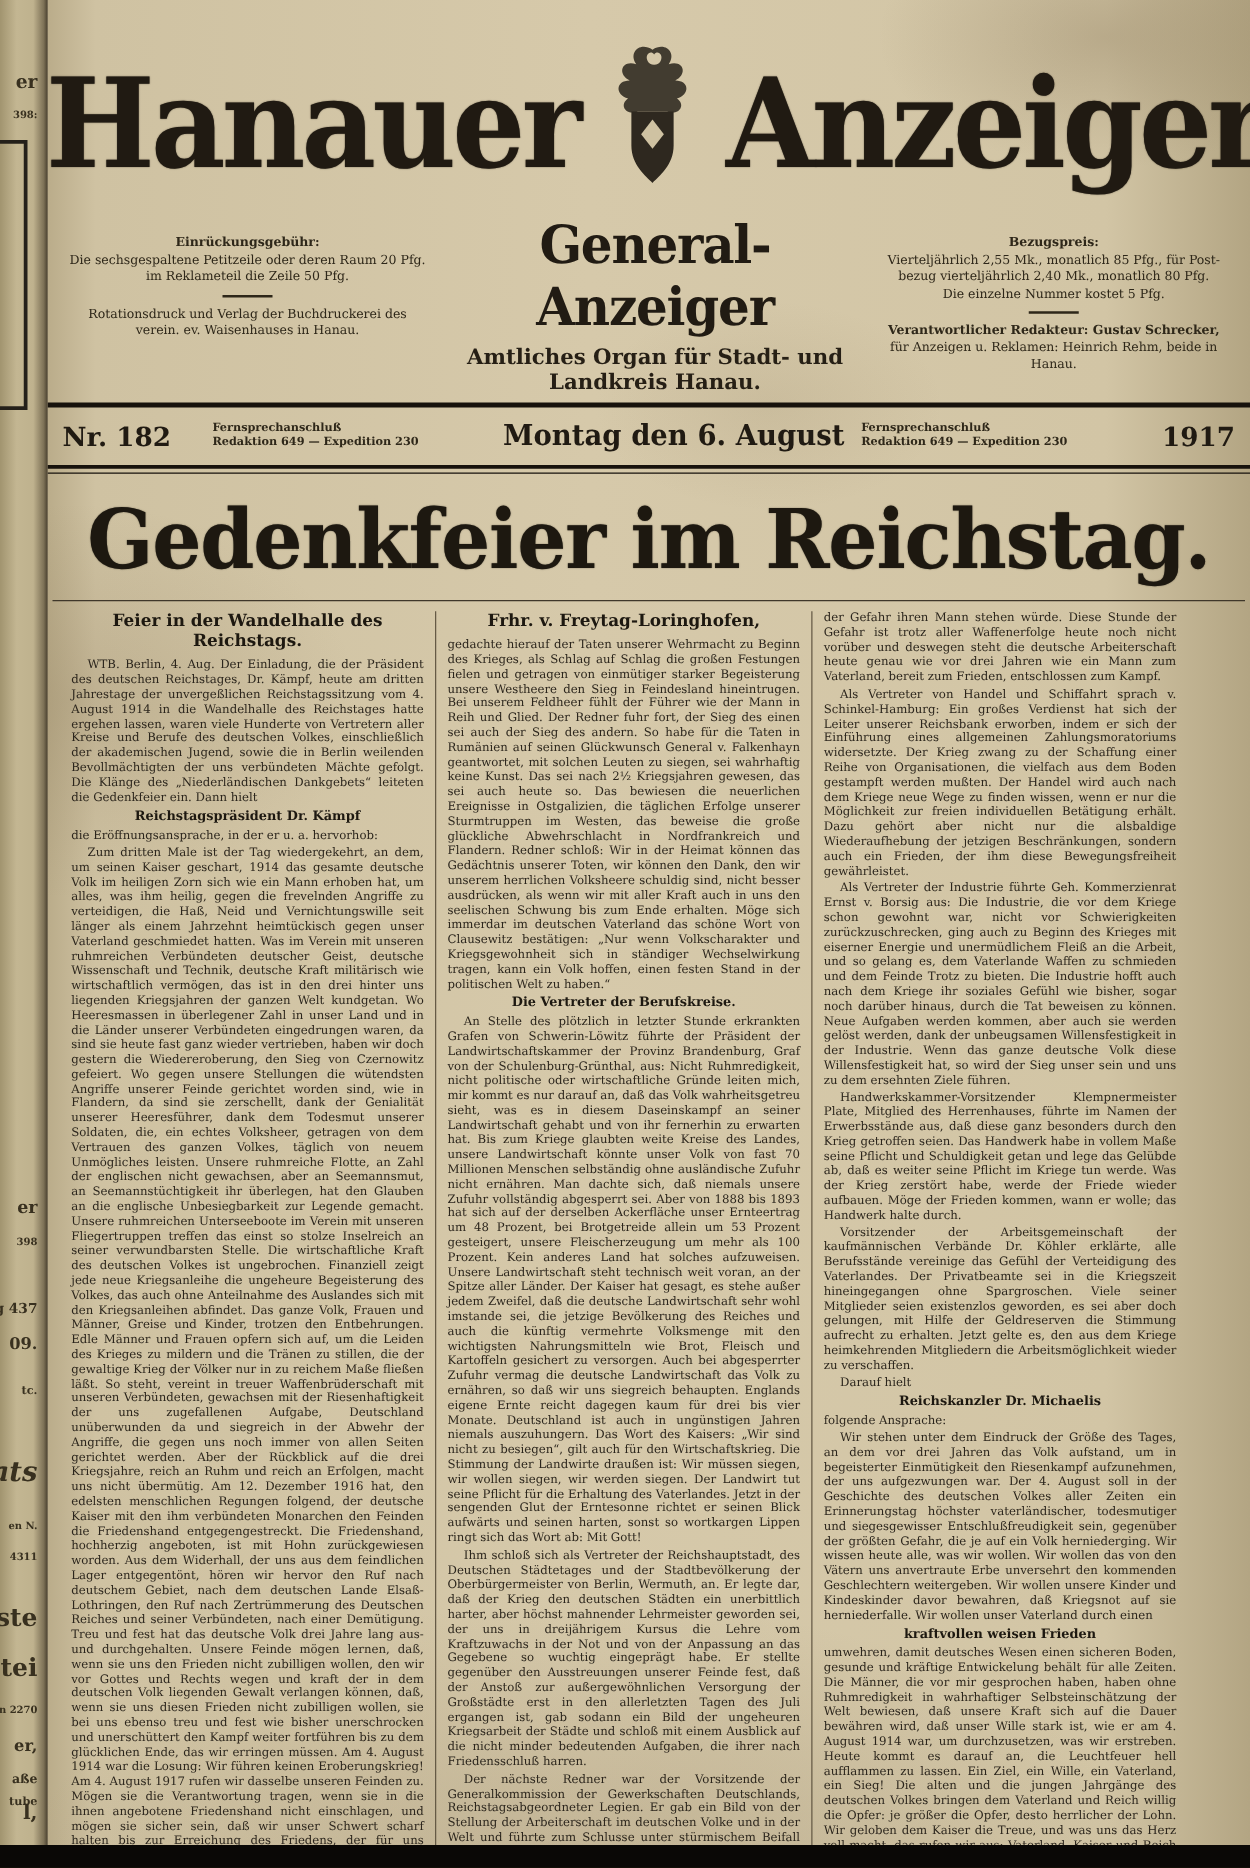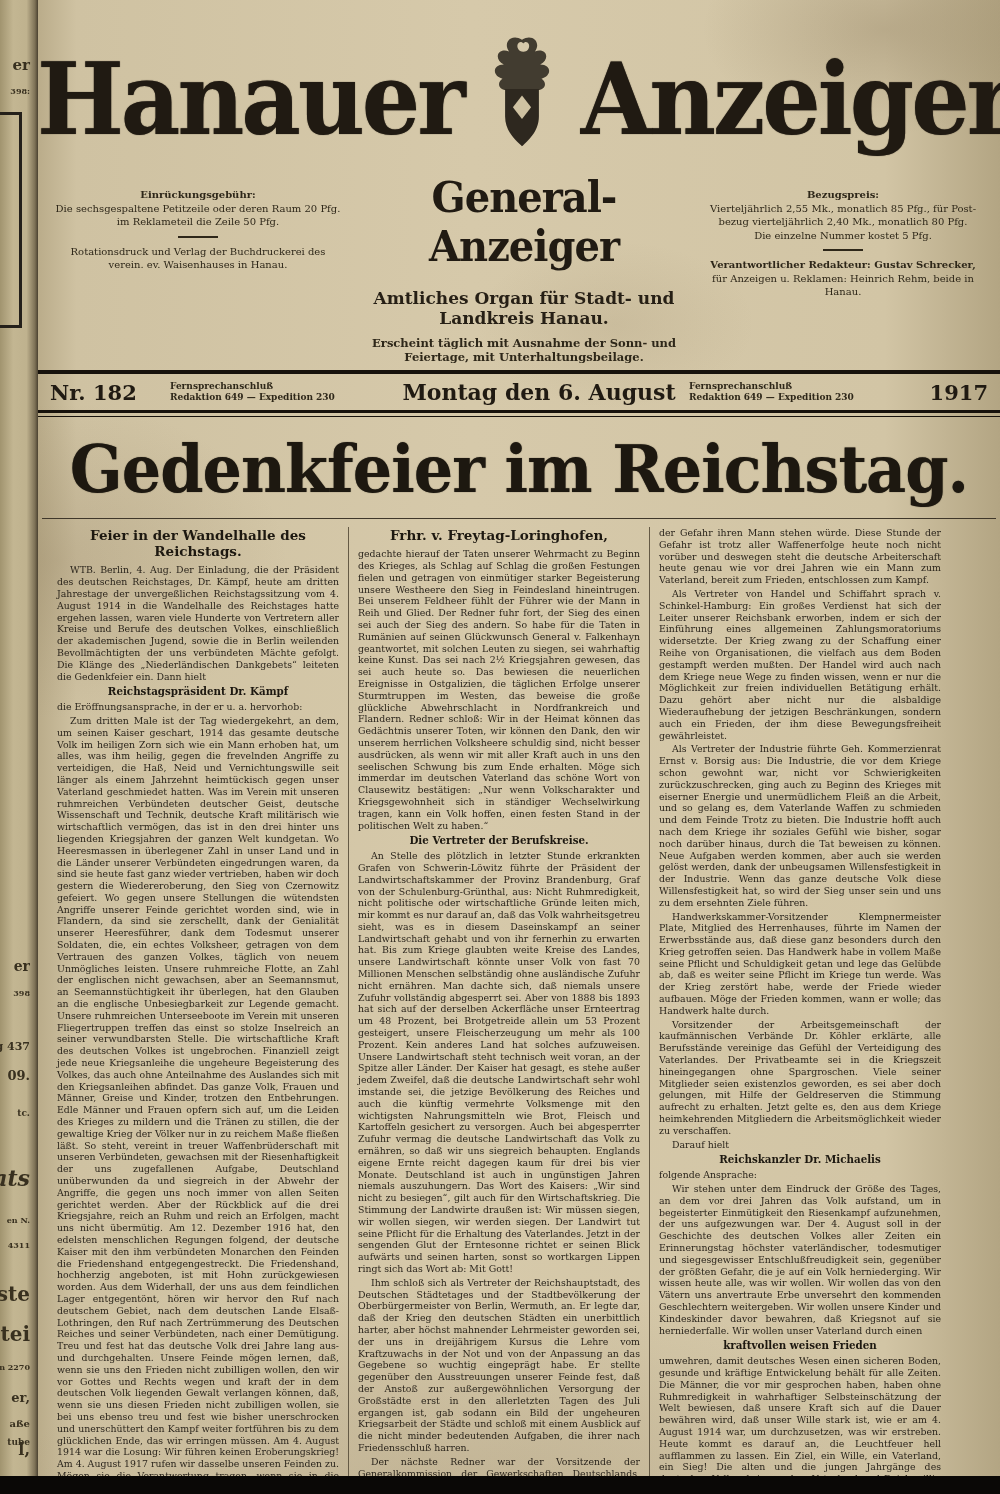--- a/index.html
+++ b/index.html
@@ -58,27 +58,27 @@
   
   .band{
     display:grid;grid-template-columns:300px 1fr 286px;align-items:start;
     padding:0 14px 0 10px;margin-top:2px;gap:20px;
   }
   .infobox{text-align:center;font-size:10px;line-height:1.35;color:#2e2719;padding-top:14px;}
   .infobox .bold{font-weight:bold;}
   .mini-rule{width:40px;height:2px;background:#2e2719;margin:7px auto;}
   .centerbox{text-align:center;}
   .gen-title{font-size:40px;font-weight:bold;letter-spacing:-1px;color:#211b13;transform:scaleY(1.05);}
-  .organ{font-size:17px;font-weight:bold;margin-top:20px;color:#261f15;}
+  .organ{font-size:17px;font-weight:bold;margin-top:8px;color:#261f15;}
   .publish{font-size:11.5px;font-weight:bold;margin-top:8px;color:#2e2719;}
   
   .rule-thick{height:4px;background:#17120c;margin-top:6px;}
   .dateline{
     display:grid;grid-template-columns:120px 1fr 300px 1fr 80px;align-items:center;
-    height:36px;padding:0 12px;
+    height:46px;padding:0 12px;
   }
   .issue,.year{font-size:21px;font-weight:bold;color:#201a12;}
   .year{text-align:right;}
   .date-center{font-size:22px;font-weight:bold;text-align:center;color:#201a12;transform:scaleY(1.05);}
   .phone{font-size:9px;font-weight:bold;text-align:left;line-height:1.25;color:#2e2719;}
   .rule-double{border-top:3px solid #17120c;border-bottom:1px solid #17120c;height:3px;}
   
   .headline{
     text-align:center;font-size:62px;font-weight:bold;letter-spacing:-1px;color:#1d1810;
     padding:16px 0 12px;transform:scaleY(1.06);text-shadow:0 0 1px rgba(29,24,16,.7);
@@ -146,21 +146,20 @@
       <div class="bold">Einrückungsgebühr:</div>
       <div>Die sechsgespaltene Petitzeile oder deren Raum 20 Pfg.</div>
       <div>im Reklameteil die Zeile 50 Pfg.</div>
       <div class="mini-rule"></div>
       <div>Rotationsdruck und Verlag der Buchdruckerei des</div>
       <div>verein. ev. Waisenhauses in Hanau.</div>
     </div>
     <div class="centerbox">
       <div class="gen-title">General-Anzeiger</div>
       <div class="organ">Amtliches Organ für Stadt- und Landkreis Hanau.</div>
-      <div class="publish">Erscheint täglich mit Ausnahme der Sonn- und Feiertage, mit Unterhaltungsbeilage.</div>
     </div>
     <div class="infobox">
       <div class="bold">Bezugspreis:</div>
       <div>Vierteljährlich 2,55 Mk., monatlich 85 Pfg., für Post-</div>
       <div>bezug vierteljährlich 2,40 Mk., monatlich 80 Pfg.</div>
       <div>Die einzelne Nummer kostet 5 Pfg.</div>
       <div class="mini-rule"></div>
       <div class="bold">Verantwortlicher Redakteur: Gustav Schrecker,</div>
       <div>für Anzeigen u. Reklamen: Heinrich Rehm, beide in Hanau.</div>
     </div>

